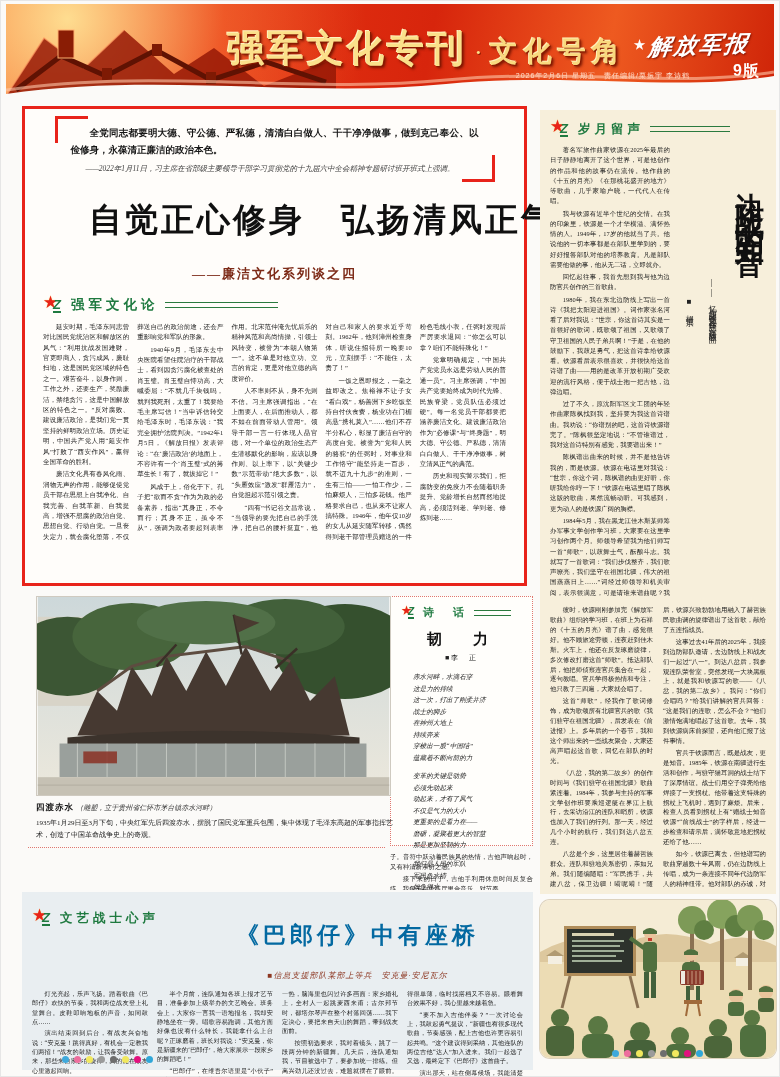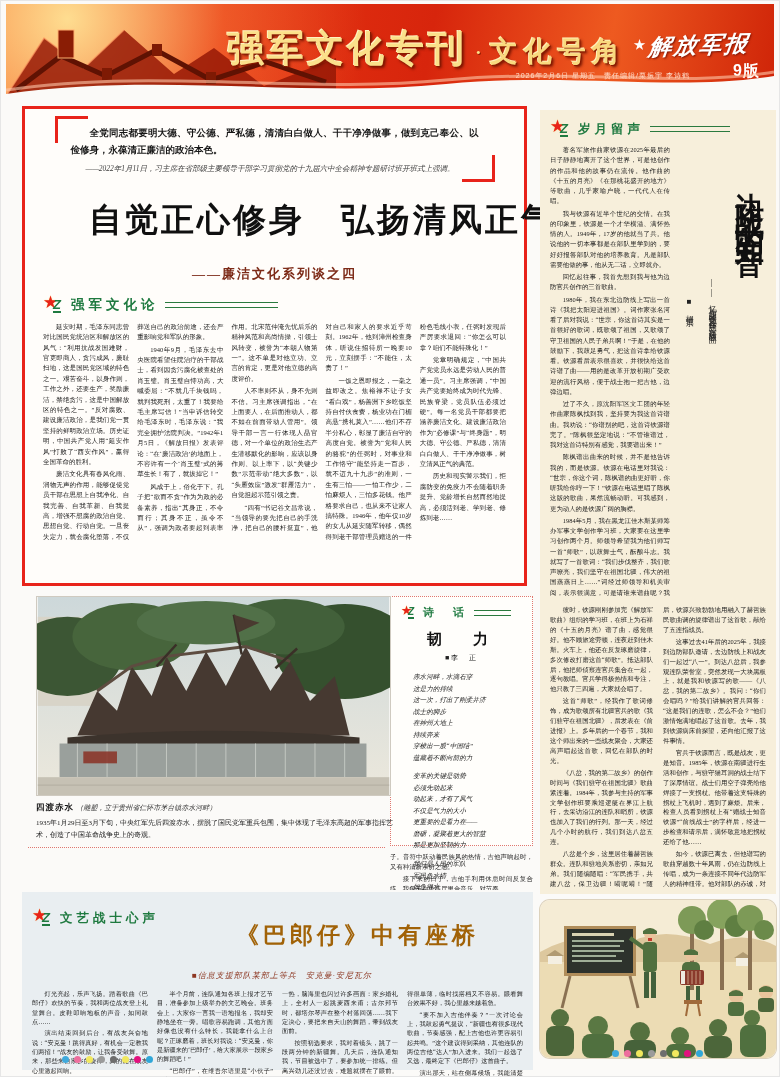--- a/index.html
+++ b/index.html
@@ -94,22 +94,22 @@
   .cap-note{font-size:7px;font-style:italic;color:#333;}
   .cap-text{margin-top:4px;font-size:7px;line-height:1.65;text-align:justify;color:#222;}
   .dot-rule{position:absolute;left:28px;top:847px;width:357px;border-top:1px dotted #e0776f;}
   
   .voice{position:absolute;left:22px;top:892px;width:511px;height:178px;box-sizing:border-box;
       background:#e9eef1;padding:9px 10px 6px;}
   .bot-row{display:flex;align-items:flex-start;}
   .voice .sec-head{width:160px;margin-top:8px;}
   .voice .sec-label{font-size:12.5px;}
   .bot-title-wrap{flex:1;}
-  .voice-title{text-align:center;font-size:23px;font-weight:900;letter-spacing:4px;color:#a16207;}
-  .voice-byline{margin-top:5px;font-size:8px;font-style:italic;color:#8d3722;letter-spacing:1px;}
+  .voice-title{text-align:center;font-size:23px;font-weight:900;letter-spacing:4px;color:#0369a1;}
+  .voice-byline{margin-top:5px;text-align:center;font-size:8px;font-style:italic;color:#8d3722;letter-spacing:1px;}
   .cols-bot{margin-top:8px;height:102px;column-count:4;column-gap:9px;font-size:6.2px;line-height:1.5;
       text-align:justify;color:#1a1a1a;overflow:hidden;}
   
   .painting{position:absolute;left:540px;top:900px;width:236px;height:158px;margin:0;border-radius:10px;
       overflow:hidden;box-shadow:0 0 0 1px #ddd2bd;}
   
   .dots{position:absolute;display:flex;gap:5px;}
   .dots.row1{left:62px;top:1056px;}
   .dots.row2{left:612px;top:1050px;}
   .dot{width:7px;height:7px;border-radius:50%;}

